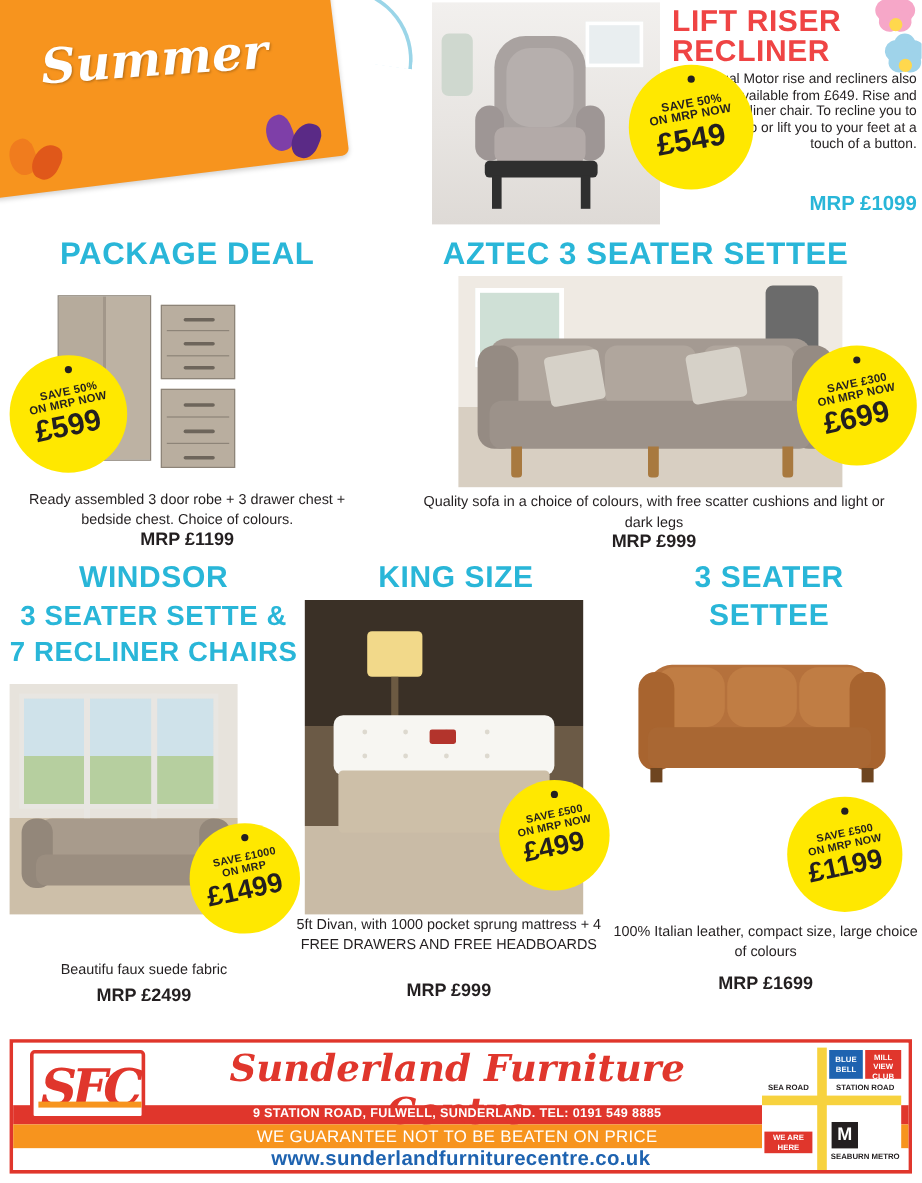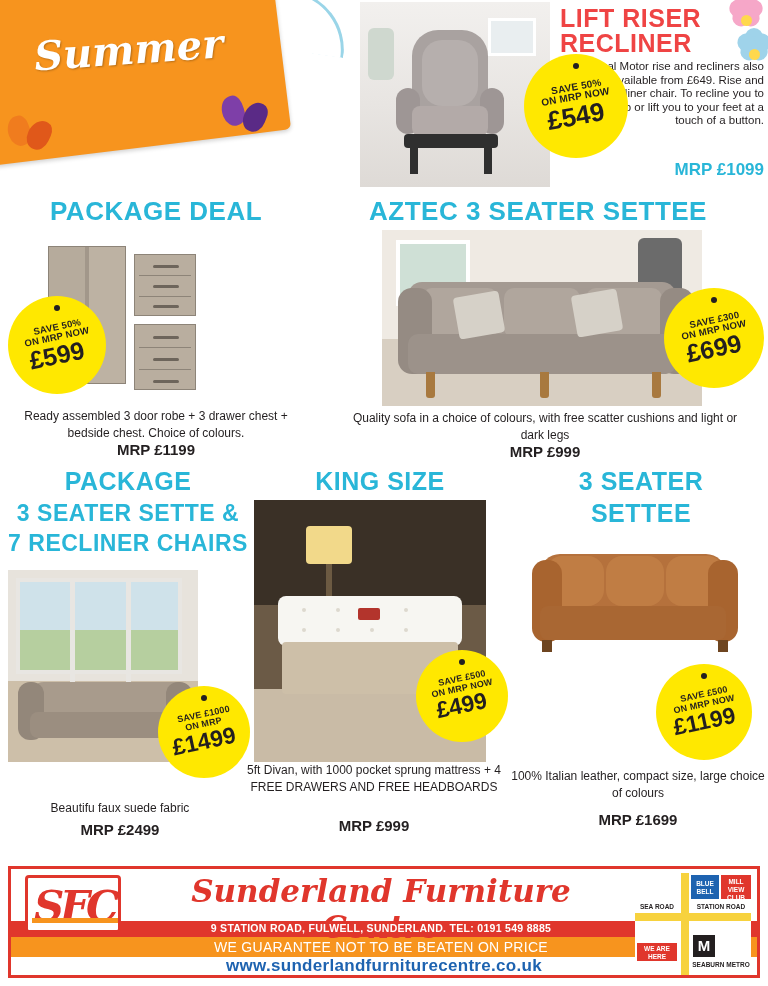--- a/index.html
+++ b/index.html
@@ -339,21 +339,21 @@
 <div class="burst" style="left:664px;top:288px;width:100px;height:100px;">
   <div class="pin"></div>
   <div class="small" style="font-size:9.5px;transform:rotate(-12deg)">SAVE £300</div>
   <div class="small" style="font-size:9.5px;transform:rotate(-12deg)">ON MRP NOW</div>
   <div class="price" style="font-size:25px;transform:rotate(-12deg)">£699</div>
 </div>
 
 <div class="caption" style="left:350px;top:410px;width:390px;">Quality sofa in a choice of colours, with free scatter cushions and light or dark legs</div>
 <div class="caption mrp" style="left:350px;top:444px;width:390px;">MRP £999</div>
 
-<div class="sec-head" style="left:0px;top:466px;width:256px;font-size:25px;">PACKAGE</div>
+<div class="sec-head" style="left:0px;top:466px;width:256px;font-size:25px;">WINDSOR</div>
 <div class="sec-head" style="left:0px;top:498px;width:256px;font-size:23px;">3 SEATER SETTE &amp;</div>
 <div class="sec-head" style="left:0px;top:528px;width:256px;font-size:23px;">7 RECLINER CHAIRS</div>
 
 <div class="photo win-bg" style="left:8px;top:570px;width:190px;height:192px;">
   <div class="win-glass"></div>
   <div class="win-mull" style="left:62px"></div>
   <div class="win-mull" style="left:118px"></div>
   <div class="win-sofa-back"></div>
   <div class="win-arm" style="left:10px"></div>
   <div class="win-arm" style="left:158px"></div>

